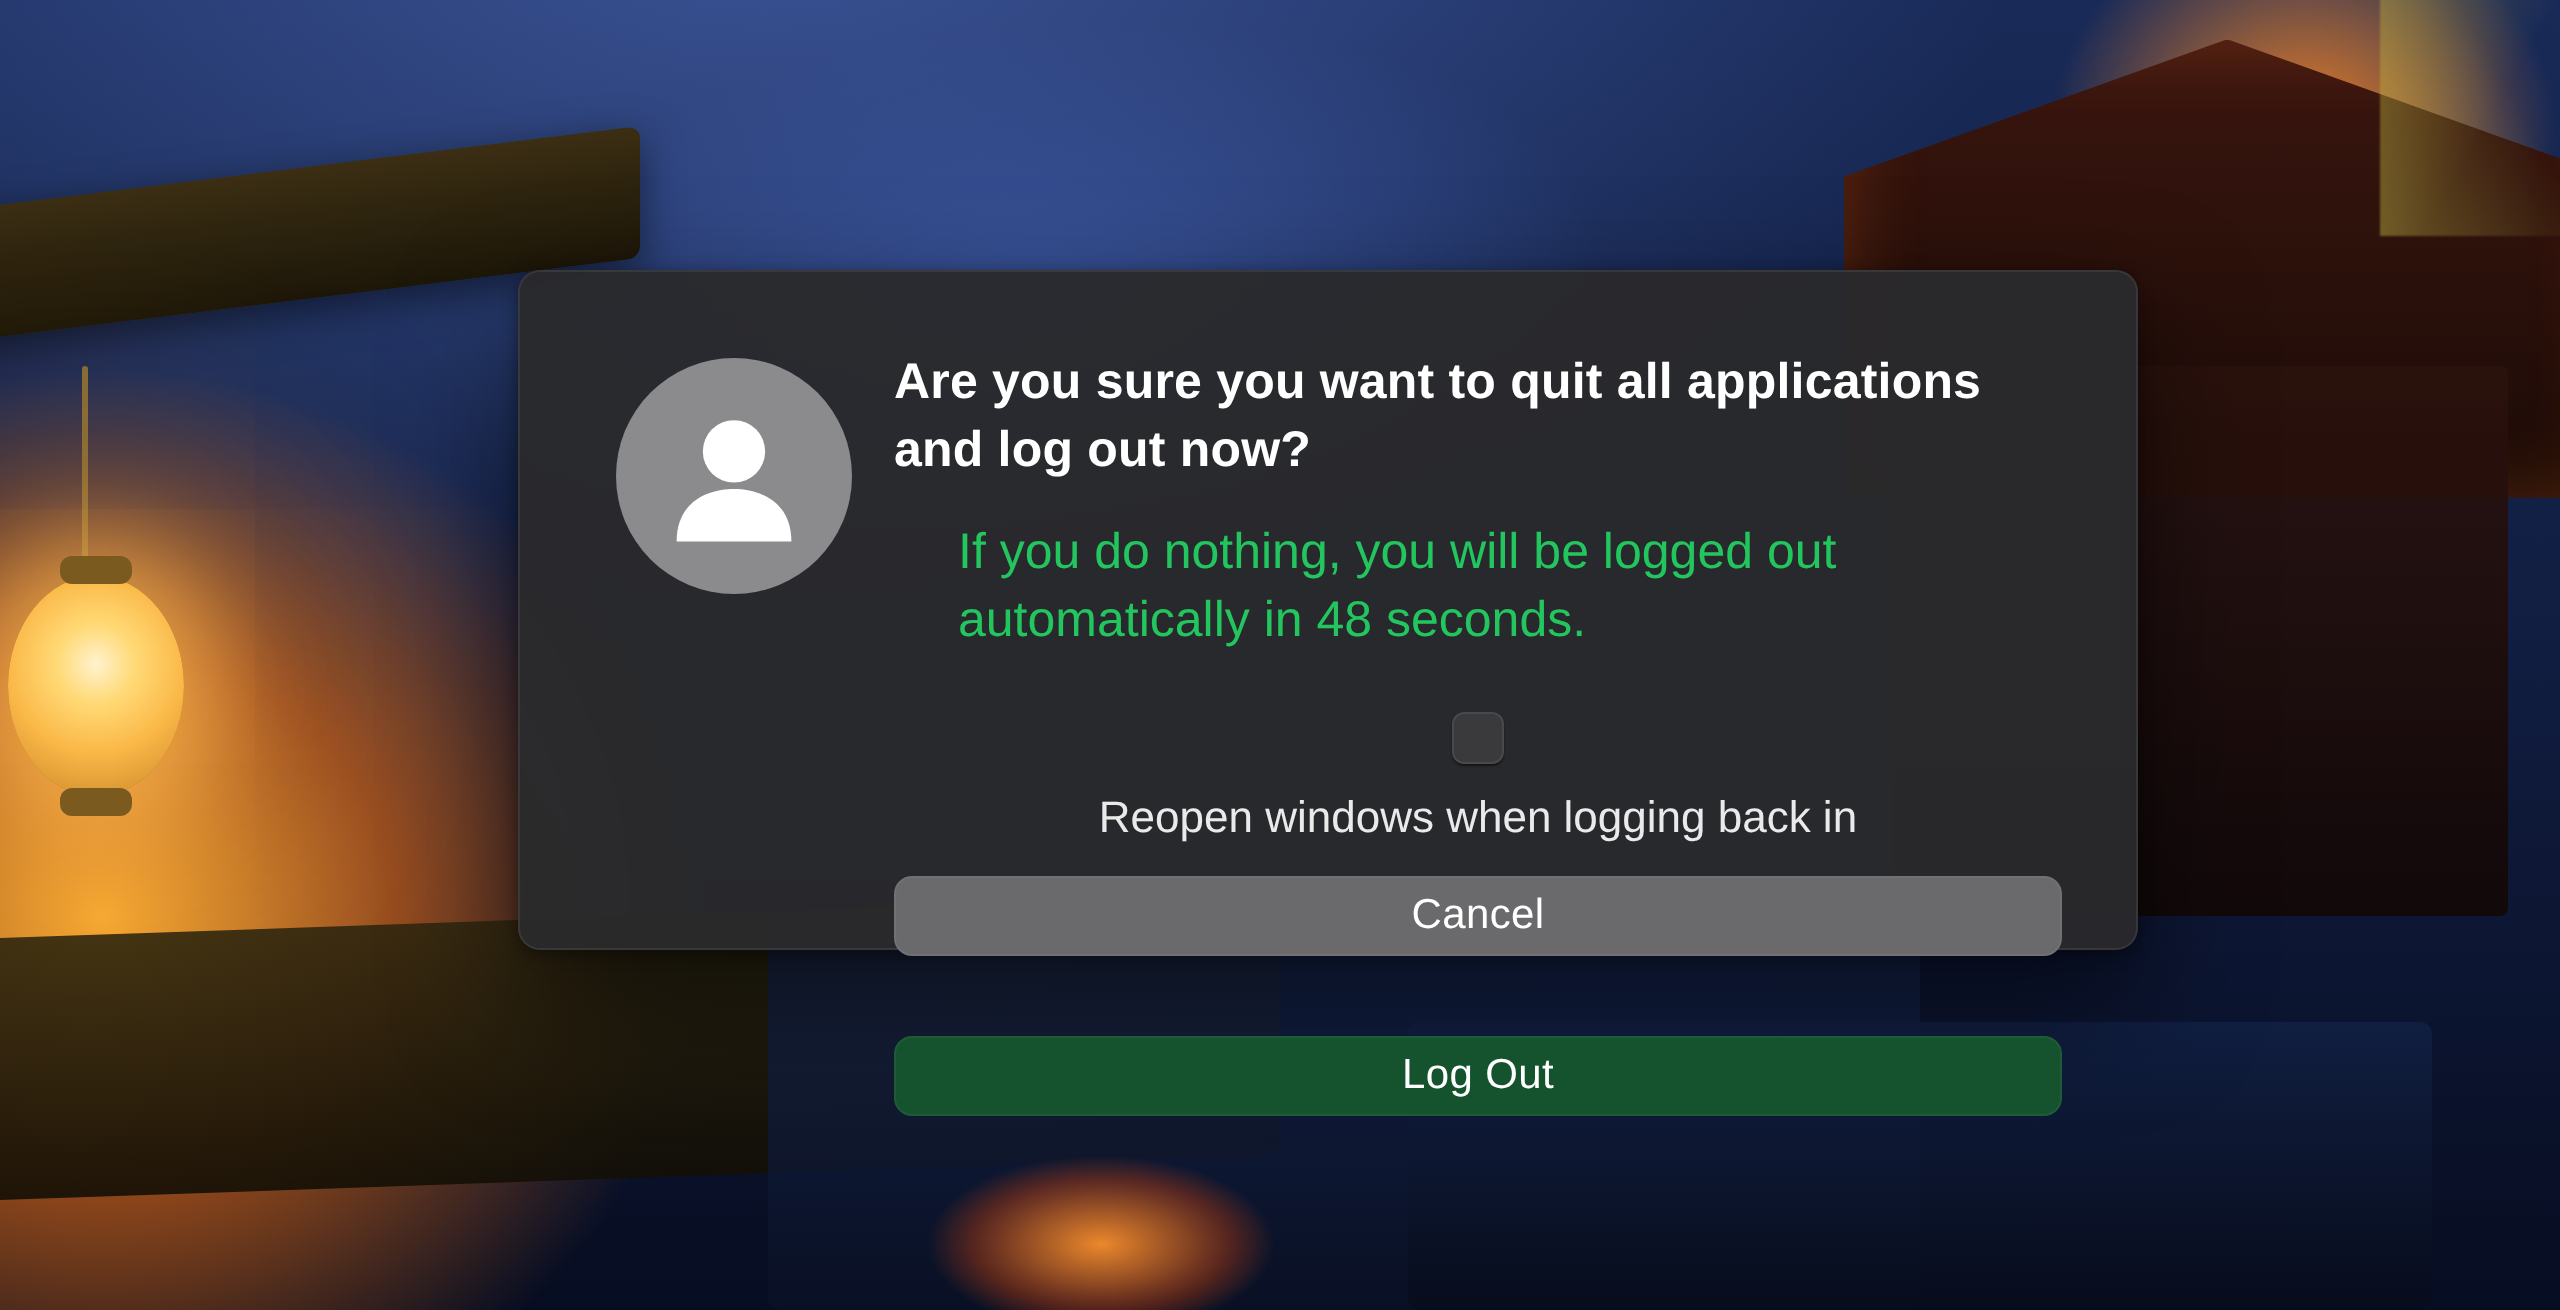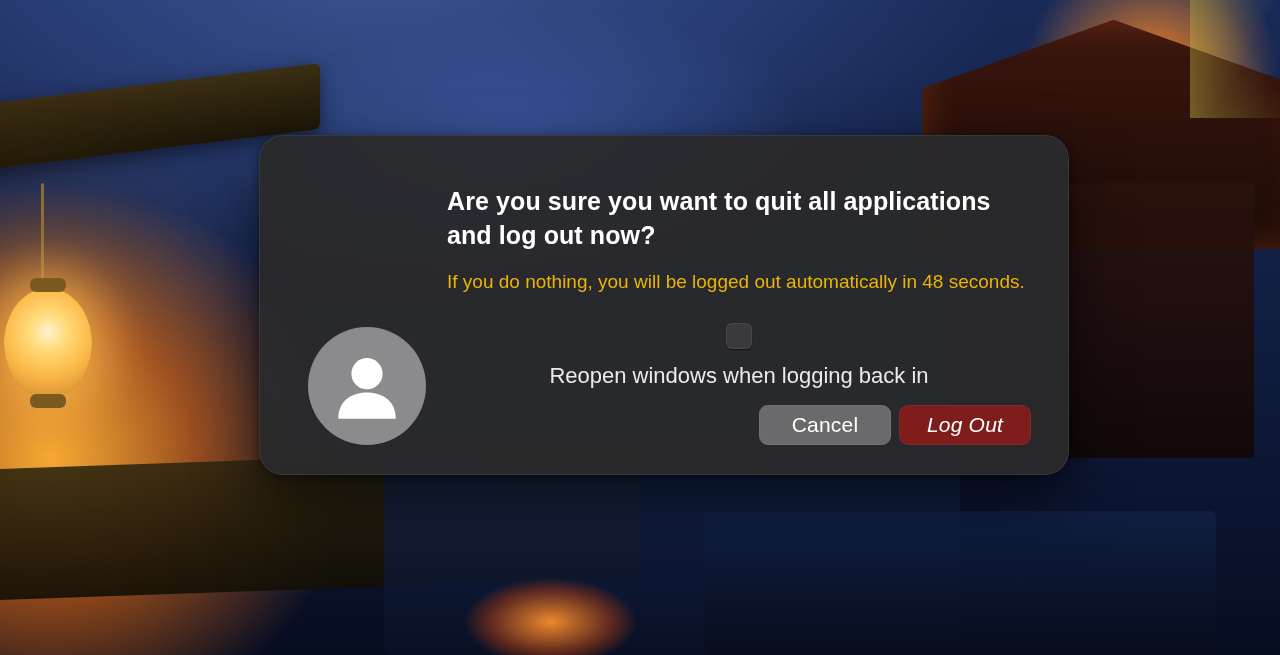--- a/index.html
+++ b/index.html
@@ -67,65 +67,65 @@
           linear-gradient(60deg, rgba(200,190,80,.4), rgba(0,0,0,0) 60%),
           linear-gradient(120deg, rgba(180,170,60,.35), rgba(0,0,0,0) 55%);
         filter: blur(.5px);}
 
   
   .dialog {
     position: absolute;
     left: 259px; top: 135px;
     width: 810px; height: 340px;
     background: rgba(42,42,44,0.96);
-    border-radius: 24px;
+    border-radius: 11px;
     box-shadow:
       0 0 0 1px rgba(255,255,255,0.07) inset,
       0 25px 60px rgba(0,0,0,0.55),
       0 2px 8px rgba(0,0,0,0.4);
     color: #fff;
     padding: 40px 38px 30px 38px;
     display: flex;
-    align-items: flex-end;
   }
   .avatar-wrap { flex: 0 0 140px; display:flex; justify-content:center; align-items:flex-start; padding-top:4px;}
   .avatar {
     width:118px; height:118px; border-radius:50%;
     background:#8b8b8e;
     display:flex; align-items:center; justify-content:center;
   }
   .avatar svg { width:82px; height:82px; display:block; }
 
   .content { flex:1; padding-left: 10px; display:flex; flex-direction:column; }
   .title { font-size:25px; font-weight:700; line-height:1.35; letter-spacing:.1px; }
-  .subtitle { margin-top:16px; font-size:19px; font-weight:400; color:#eab308; line-height:1.38; max-width: 590px;}
+  .subtitle { margin-top:16px; font-size:25px; font-weight:400; color:#22c55e; line-height:1.38; max-width: 590px; margin-left: 32px;}
   .checkrow { margin-top:28px; display:flex; align-items:center; gap:14px; font-size:22px; color:#eaeaea;flex-direction:column;}
   .checkbox {
     width:26px; height:26px; border-radius:6px;
     background:#3a3a3c;
     box-shadow: 0 0 0 1px rgba(255,255,255,0.08) inset, 0 1px 1px rgba(0,0,0,.5);
     cursor:pointer;
   }
   .buttons {
     margin-top:auto;
-    display:flex; justify-content:flex-end; gap:8px;
+    display:flex; justify-content:flex-end; gap:40px;
     padding-top: 16px;
+    flex-direction: column;
   }
   .btn {
     min-width:132px; height:40px;
     padding: 0 26px;
     border:none; border-radius:9px;
     background:#6a6a6d;
     color:#fff; font-size:21px; font-weight:500;
     letter-spacing:.2px;
     cursor:pointer;
     box-shadow: 0 0 0 1px rgba(255,255,255,0.05) inset;
   }
   .btn.secondary { background:#6a6a6d; }
-  .btn.primary   { background:#7f1d1d;font-style:italic; }
+  .btn.primary   { background:#14532d; }
 </style>
 </head>
 <body>
 
 <div class="desktop">
   <div class="shape m1"></div>
   <div class="shape roof-left"></div>
   <div class="shape pagoda"></div>
   <div class="shape pagoda2"></div>
   <div class="shape leaves"></div>

